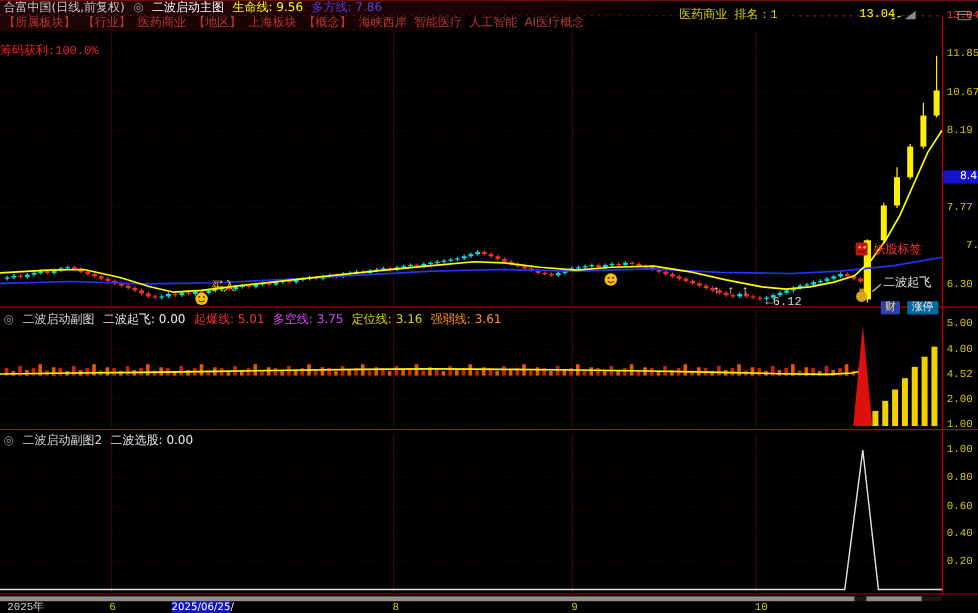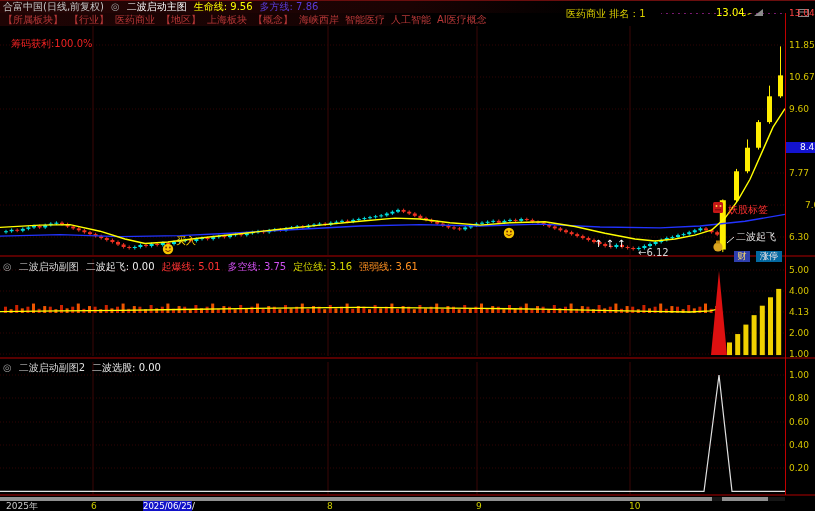--- a/index.html
+++ b/index.html
@@ -6,21 +6,21 @@
   .screen{position:relative;width:815px;height:511px;background:#000;overflow:hidden;
           font-family:"DejaVu Sans","Liberation Sans",sans-serif;}
   .topbar{position:absolute;left:0;top:0;width:815px;height:13px;box-sizing:border-box;
           background:linear-gradient(90deg,#250505 0%,#1a0303 50%,#000 72%);
           border-top:1px solid #6a0e0e;display:flex;gap:7px;align-items:center;
           padding:0 3px;font-size:10px;line-height:12px;}
   .plates{position:absolute;left:0;top:13px;width:661px;height:13px;box-sizing:border-box;
           background:linear-gradient(90deg,#1e0404 0%,#160303 50%,#000 65%);
           display:flex;gap:6px;align-items:center;padding:0 3px;font-size:10px;line-height:12px;}
   .plates span{color:#b83838;}
-  .t{position:absolute;font-size:10px;line-height:11px;white-space:nowrap;}
+  .t{position:absolute;font-size:10px;line-height:11px;white-space:nowrap;font-family:Liberation Mono, monospace;}
   .hdr{position:absolute;left:3px;display:flex;gap:7px;font-size:10px;line-height:11px;white-space:nowrap;}
   .datebox{position:absolute;left:143px;top:501px;width:49px;height:10px;background:#1212c8;
            color:#fff;font-size:8.5px;line-height:10px;text-align:center;}
   .pricebox{position:absolute;left:786px;top:142px;width:48px;height:11px;background:#1313cf;
             color:#fff;font-size:9px;line-height:11px;text-align:center;}
   svg#cv{position:absolute;left:0;top:0;}
   .winicon{position:absolute;top:2px;}
 </style>
 </head>
 <body>
@@ -526,21 +526,21 @@
       </svg>
   </div>
   <div class="winicon" style="left:798px">
     <svg width="11" height="8">
         <rect x="0.5" y="0.5" width="10" height="7" fill="none" stroke="#8a8a8a"></rect>
         <line x1="0" y1="3" x2="11" y2="3" stroke="#8a8a8a"></line>
       </svg>
   </div>
 
   <div class="t" style="left:566px;top:8px;color:#ddd000">医药商业 排名：1</div>
-  <div class="t" style="left:11px;top:38px;color:#ee2222">筹码获利:100.0%</div>
+  <div class="t" style="left:0;top:38px;color:#ee2222">筹码获利:100.0%</div>
 
   <div class="hdr" style="top:261px">
     <span style="color:#9a9a9a">◎</span>
     <span style="color:#dddddd">二波启动副图</span>
     <span style="color:#eeeeee">
       <span>二波起飞:</span> <span>0.00</span></span>
     <span id="p2items" style="display:flex;gap:7px">
         <span style="color: rgb(255, 51, 51);"><span>起爆线:</span> <span>5.01</span></span>
         <span style="color: rgb(208, 80, 240);"><span>多空线:</span> <span>3.75</span></span>
         <span style="color: rgb(216, 216, 0);"><span>定位线:</span> <span>3.16</span></span>
@@ -556,27 +556,27 @@
   </div>
 
   <div class="pricebox">8.42</div>
 
   <div class="t" style="left:6px;top:501px;color:#cccccc;font-size:9px">2025年</div>
   <div class="datebox">2025/06/25/三</div>
   <div id="scrollwrap"></div>
 <div class="t" style="left: 789px; top: 8px; color: rgb(255, 64, 64); font-size: 9px;">13.04</div>
     <div class="t" style="left: 789px; top: 40px; color: rgb(214, 196, 0); font-size: 9px;">11.85</div>
     <div class="t" style="left: 789px; top: 72px; color: rgb(214, 196, 0); font-size: 9px;">10.67</div>
-    <div class="t" style="left: 789px; top: 104px; color: rgb(214, 196, 0); font-size: 9px;">9.60</div>
+    <div class="t" style="left: 789px; top: 104px; color: rgb(214, 196, 0); font-size: 9px;">8.19</div>
     <div class="t" style="left: 789px; top: 168px; color: rgb(214, 196, 0); font-size: 9px;">7.77</div>
     <div class="t" style="left: 789px; top: 200px; color: rgb(214, 196, 0); font-size: 9px; margin-left: 16px;">7.00</div>
     <div class="t" style="left: 789px; top: 232px; color: rgb(214, 196, 0); font-size: 9px;">6.30</div>
     <div class="t" style="left: 789px; top: 265px; color: rgb(214, 196, 0); font-size: 9px;">5.00</div>
     <div class="t" style="left: 789px; top: 286px; color: rgb(214, 196, 0); font-size: 9px;">4.00</div>
-    <div class="t" style="left: 789px; top: 307px; color: rgb(214, 196, 0); font-size: 9px;">4.13</div>
+    <div class="t" style="left: 789px; top: 307px; color: rgb(214, 196, 0); font-size: 9px;">4.52</div>
     <div class="t" style="left: 789px; top: 328px; color: rgb(214, 196, 0); font-size: 9px;">2.00</div>
     <div class="t" style="left: 789px; top: 349px; color: rgb(214, 196, 0); font-size: 9px;">1.00</div>
     <div class="t" style="left: 789px; top: 370px; color: rgb(214, 196, 0); font-size: 9px;">1.00</div>
     <div class="t" style="left: 789px; top: 393px; color: rgb(214, 196, 0); font-size: 9px;">0.80</div>
     <div class="t" style="left: 789px; top: 417px; color: rgb(214, 196, 0); font-size: 9px;">0.60</div>
     <div class="t" style="left: 789px; top: 440px; color: rgb(214, 196, 0); font-size: 9px;">0.40</div>
     <div class="t" style="left: 789px; top: 463px; color: rgb(214, 196, 0); font-size: 9px;">0.20</div>
     <div class="t" style="left: 91px; top: 501px; color: rgb(204, 204, 0); font-size: 9px;">6</div>
     <div class="t" style="left: 327px; top: 501px; color: rgb(204, 204, 0); font-size: 9px;">8</div>
     <div class="t" style="left: 476px; top: 501px; color: rgb(204, 204, 0); font-size: 9px;">9</div>

